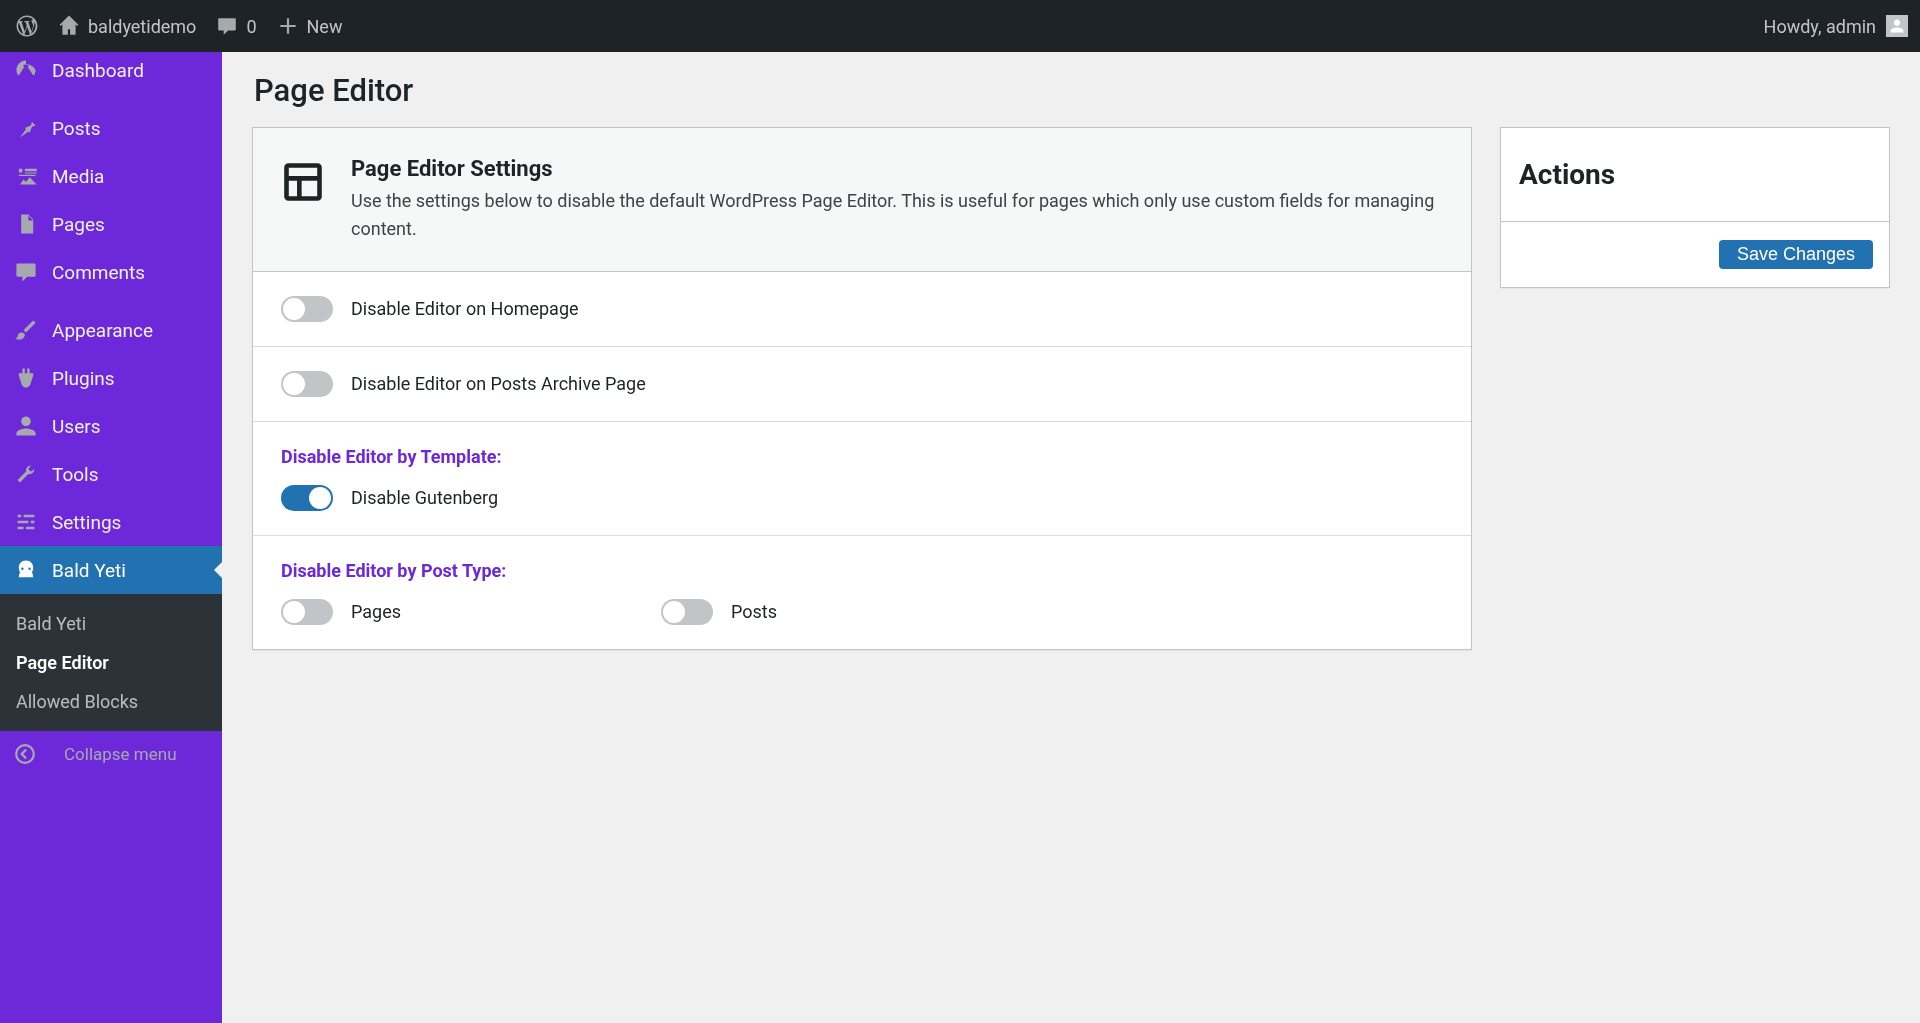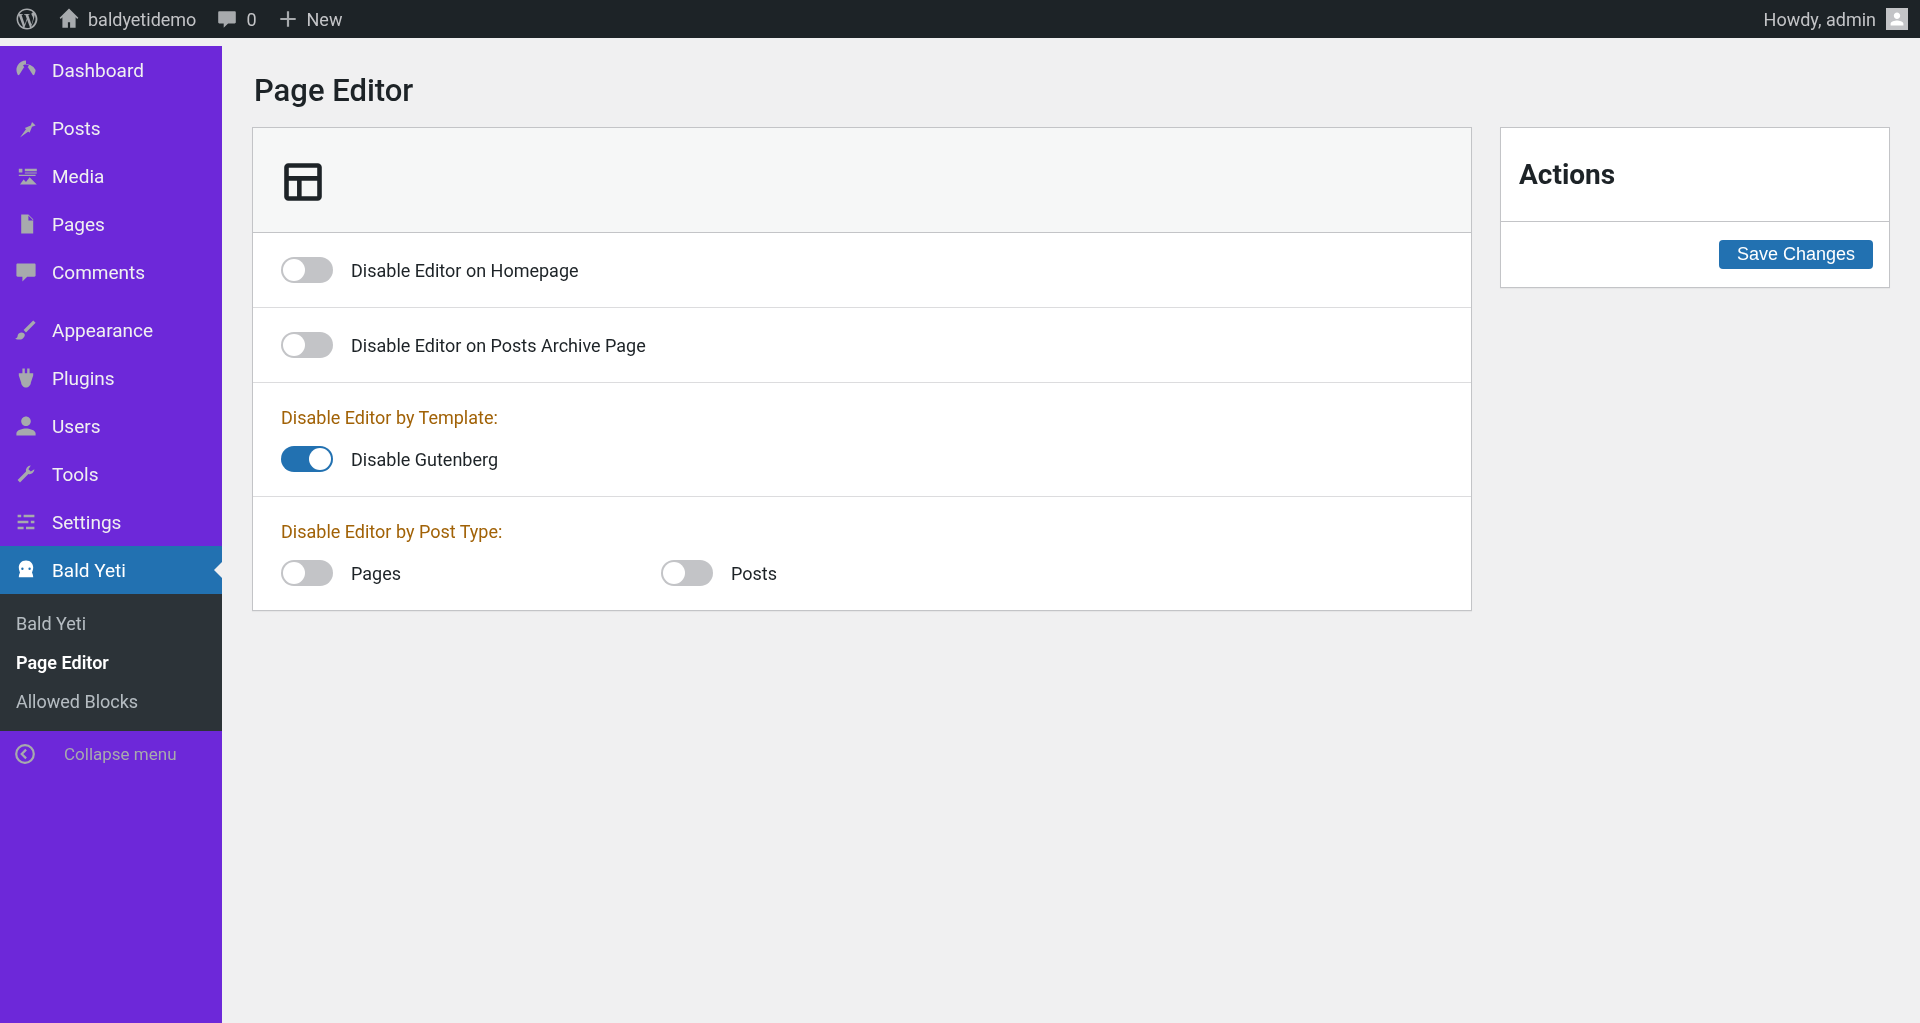--- a/index.html
+++ b/index.html
@@ -6,21 +6,21 @@
 body {
   font-family: -apple-system, BlinkMacSystemFont, "Segoe UI", Roboto, Oxygen-Sans, Ubuntu, Cantarell, "Helvetica Neue", sans-serif;
   background: #f0f0f1;
   color: #1d2327;
   font-size: 17px;
 }
 
 
 .adminbar {
   position: fixed; top: 0; left: 0; right: 0;
-  height: 38px;
+  height: 52px;
   background: #1d2327;
   color: #c3c4c7;
   display: flex;
   align-items: center;
   justify-content: space-between;
   padding: 0 12px 0 6px;
   z-index: 100;
   font-size: 18px;
 }
 .adminbar-left { display: flex; align-items: center; gap: 0px; }
@@ -122,23 +122,23 @@
   font-size: 18px; color:#3c434a; line-height:1.55;
 }
 
 .row {
   padding: 24px 28px;
   border-bottom: 1px solid #dcdcde;
   font-size: 18px;
 }
 .row:last-child { border-bottom: none;}
 .row-heading {
-  font-weight: 400;
-  font-size: 18px;
-  color: #a16207;
+  font-weight: 700;
+  font-size: 18px;
+  color: #6d28d9;
   margin-bottom: 18px;
 }
 .toggle-line {
   display: flex; align-items: center; gap: 18px;
 }
 .toggles-grid {
   display: flex; gap: 260px;
 }
 
 
@@ -307,20 +307,24 @@
 
   <div class="columns">
     <div class="col-main">
       <div class="card">
         <div class="card-header">
           <svg class="hicon" viewBox="0 0 24 24" fill="none" stroke="#1d2327" stroke-width="2.5">
               <rect x="3" y="3" width="18" height="18" rx="1"></rect>
               <line x1="3" y1="10" x2="21" y2="10"></line>
               <line x1="10" y1="10" x2="10" y2="21"></line>
             </svg>
+          <div>
+            <h2>Page Editor Settings</h2>
+            <p>Use the settings below to disable the default WordPress Page Editor. This is useful for pages which only use custom fields for managing content.</p>
+          </div>
         </div>
 
         <div class="row">
           <div class="toggle-line">
             <div class="toggle">
                 <div class="knob"></div>
               </div>
             <span>Disable Editor on Homepage</span>
           </div>
         </div>

